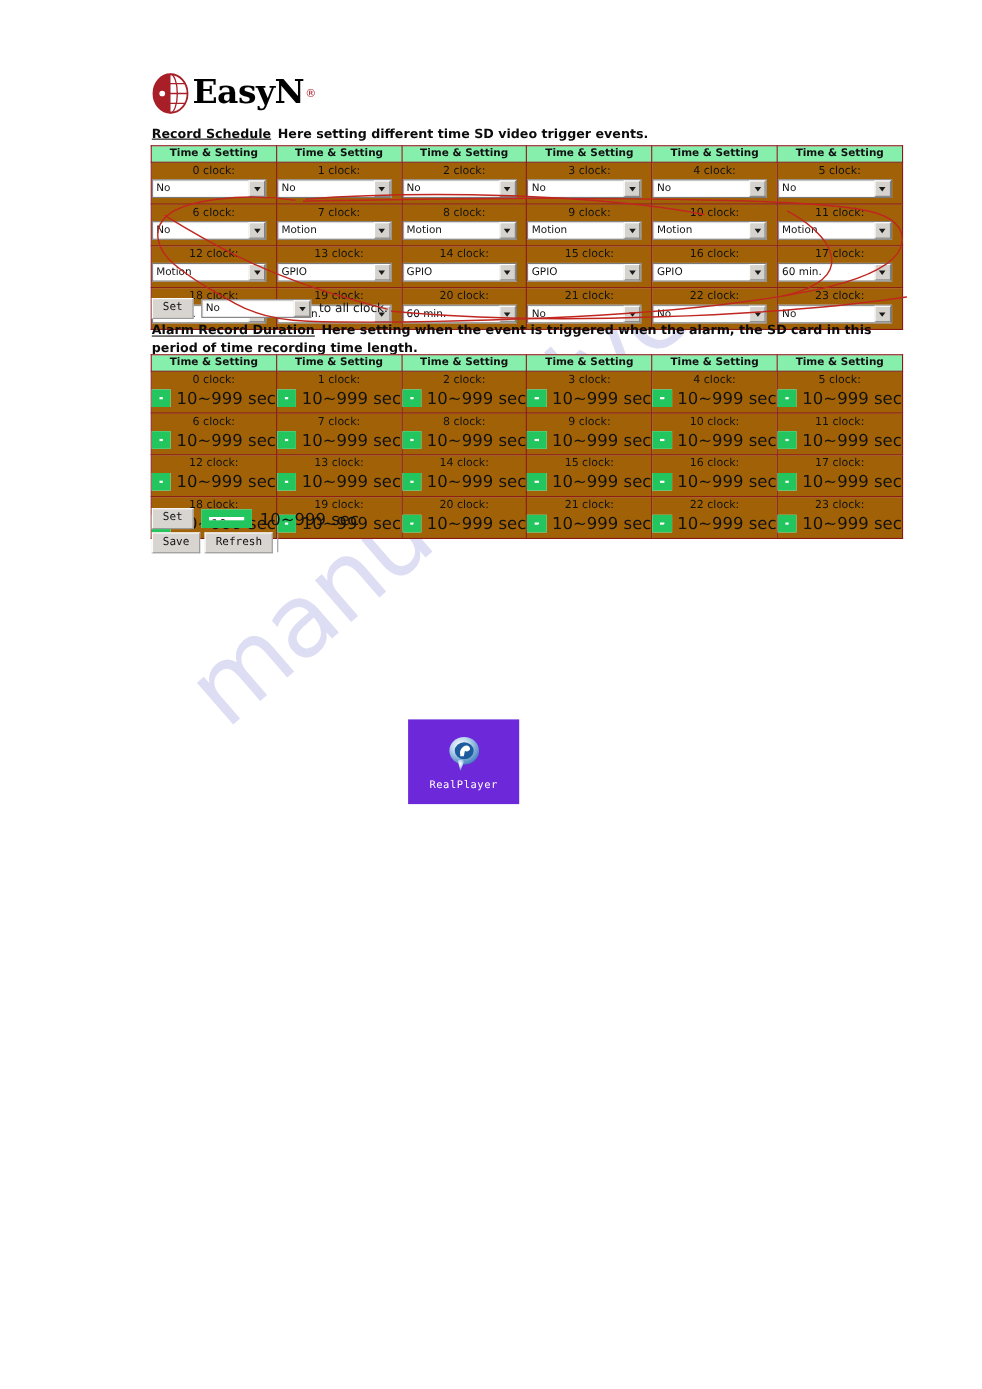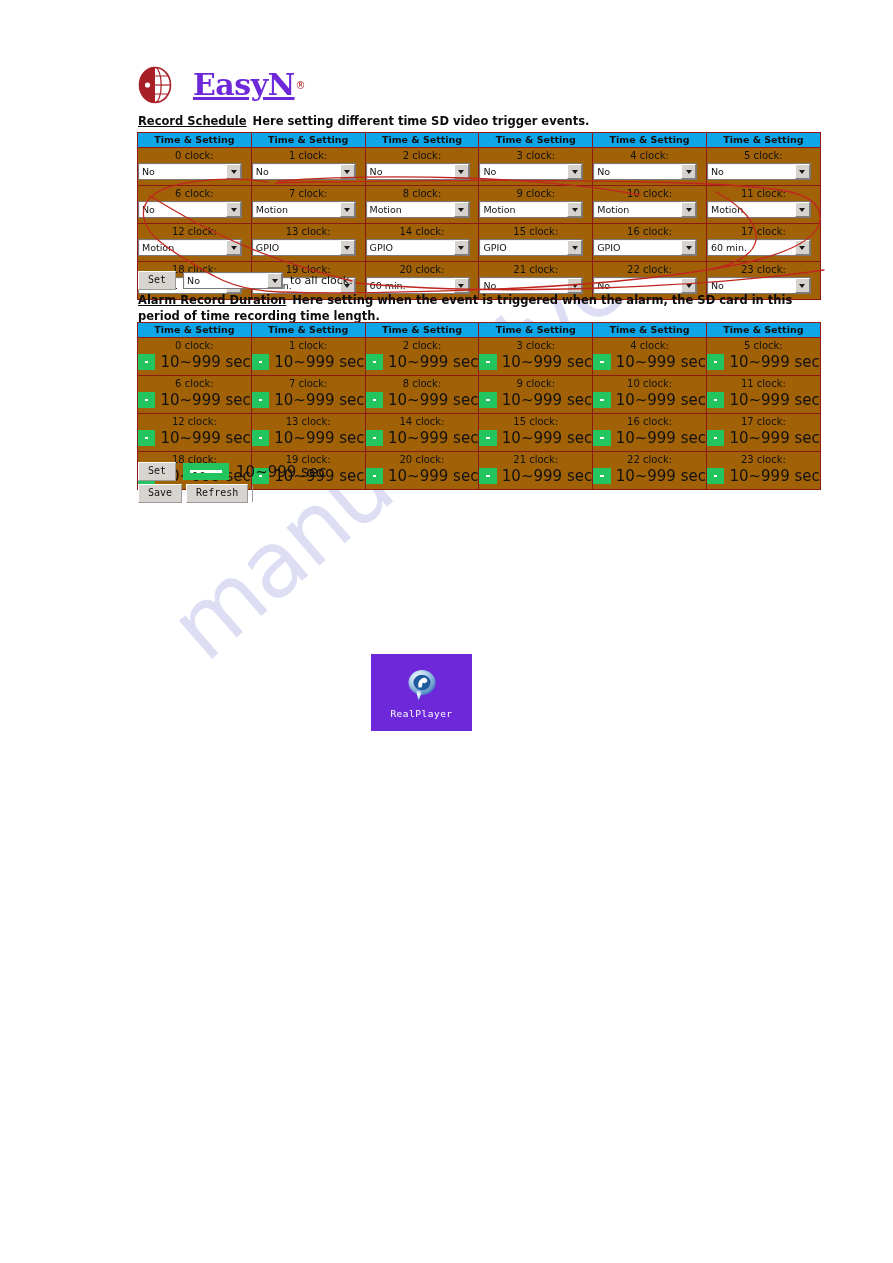--- a/index.html
+++ b/index.html
@@ -42,25 +42,24 @@
     left: 138px; top: 66px;
     display: flex;
     align-items: center;
     z-index: 3;
   }
   .logo-mark { width: 34px; height: 38px; display:block; }
   .logo-text {
     font-family: "DejaVu Serif", serif;
     font-weight: 700;
     font-size: 30px;
-    color: #6d28d9;
+    color: #000000;
     letter-spacing: -0.5px;
-    margin-left: 21px;
+    margin-left: 3px;
     line-height: 1;
-    text-decoration: underline;
   }
   .logo-reg {
     font-family: "DejaVu Sans", sans-serif;
     font-size: 10px;
     color: #a81f28;
     vertical-align: super;
     margin-left: 1px;
   }
 
   
@@ -100,21 +99,21 @@
   .sched-table col { width: 113.8px; }
 
   .hdr-cell {
     text-align: center;
     font-family: "DejaVu Sans", sans-serif;
     font-size: 9.5px;
     font-weight: 700;
     color: #111;
     height: 14px;
     line-height: 14px;
-    background: #0ea5e9;
+    background: #86efac;
   }
 
   .cell {
     height: 38px;
     padding: 1px 2px 2px 3px;
     background: #a16207;
   }
   .cell-label {
     font-family: "DejaVu Sans", sans-serif;
     font-size: 10px;

